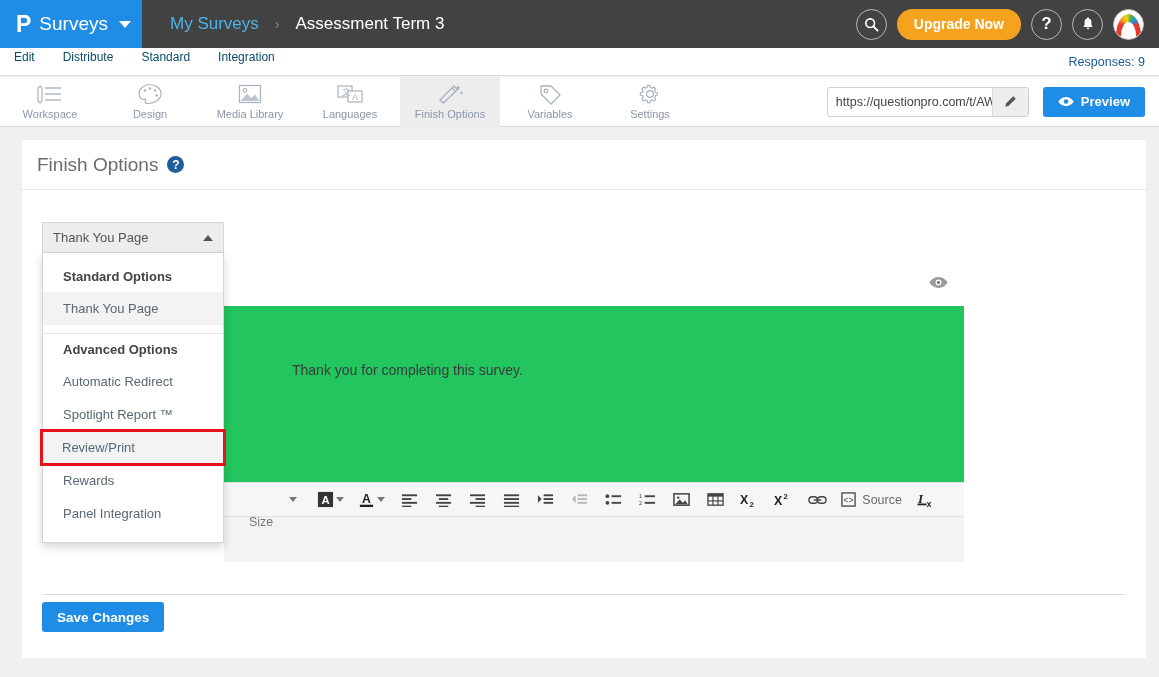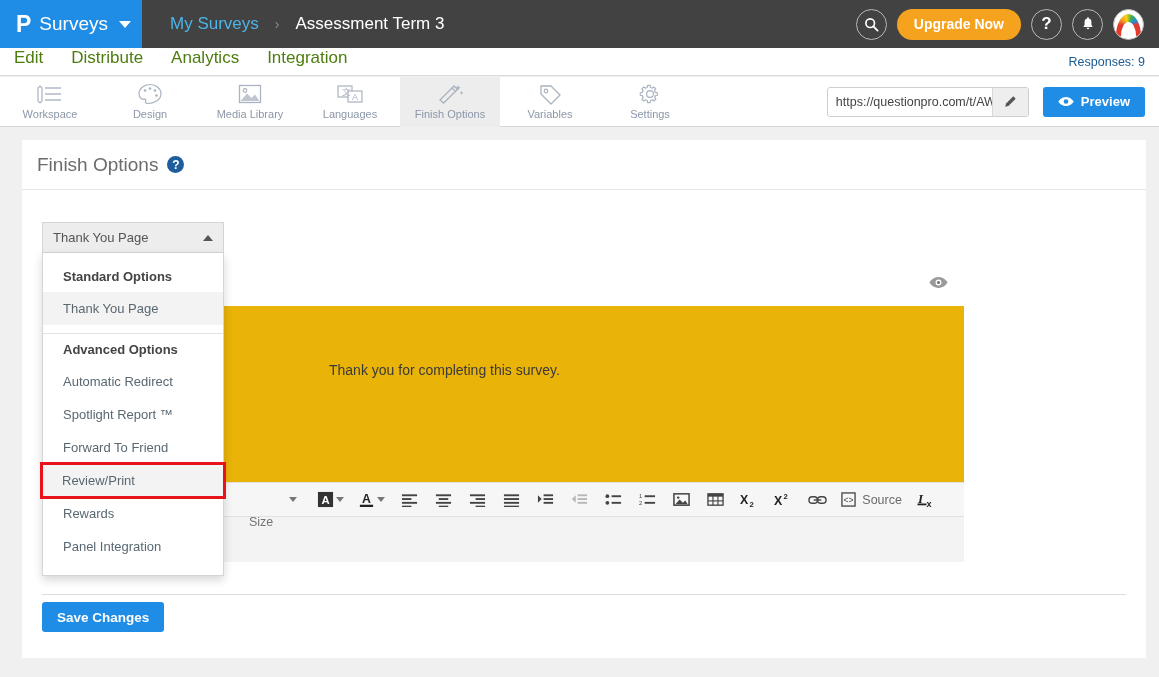--- a/index.html
+++ b/index.html
@@ -88,21 +88,21 @@
 
   
   .navtabs {
     position: absolute; left: 0; top: 48px;
     width: 1159px; height: 28px;
     background: #ffffff;
     border-bottom: 1px solid #dadada;
     display: flex; align-items: center;
   }
   .navtab {
-    font-size: 17px; color: #4d7c0f;
+    font-size: 12px; color: #0c4a6e;
     margin-left: 14px; margin-right: 14px;
     cursor: pointer; line-height: 27px; height: 35px;
   }
   .navtab:first-child { margin-left: 14px; }
   .navtab.active {
     border-bottom: 2px solid #1a5b93;
     font-weight: normal;
   }
   .responses {
     margin-left: auto; margin-right: 14px;
@@ -227,22 +227,22 @@
     position: absolute; left: 224px; top: 262px;
     width: 740px; height: 300px;
   }
   .editor-top {
     height: 44px; background: #ffffff;
     display: flex; align-items: center; justify-content: flex-end;
     padding-right: 16px;
   }
   .eye-icon { cursor: pointer; }
   .editor-body {
-    height: 176px; background: #eab308;
-    padding-top: 56px; padding-left: 105px;
+    height: 176px; background: #22c55e;
+    padding-top: 56px; padding-left: 68px;
     font-size: 14px; color: #3a3a3a;
   }
   .editor-toolbar {
     height: 35px; background: #f6f6f6;
     border-top: 1px solid #e1e1e1;
     border-bottom: 1px solid #e1e1e1;
     display: flex; align-items: center;
     padding-left: 18px; gap: 0;
   }
   .et-btn {
@@ -313,21 +313,21 @@
     <div class="avatar-circ">
       <div class="rainbow"></div>
       <div class="rainbow-mask"></div>
     </div>
   </div>
 </div>
 
 <div class="navtabs">
   <div class="navtab active">Edit</div>
   <div class="navtab">Distribute</div>
-  <div class="navtab">Analytics</div>
+  <div class="navtab">Standard</div>
   <div class="navtab">Integration</div>
   <div class="responses">Responses: 9</div>
 </div>
 
 <div class="icontoolbar">
 
   <div class="tool-item">
     <svg width="30" height="22" viewBox="0 0 30 22">
       <path d="M5 3 L7 5 L7 18 L5 20 L3 18 L3 5 Z" fill="none" stroke="#aab3c0" stroke-width="1.2"></path>
       <line x1="10" y1="5" x2="26" y2="5" stroke="#aab3c0" stroke-width="1.4"></line>
@@ -590,20 +590,19 @@
 
 <div class="dropdown">
   <div class="dd-header">Standard Options</div>
   <div class="dd-item hl">Thank You Page</div>
 
   <div class="dd-sep"></div>
 
   <div class="dd-header">Advanced Options</div>
   <div class="dd-item">Automatic Redirect</div>
   <div class="dd-item">Spotlight Report ™</div>
-  <div class="dd-item">Forward To Friend</div>
   <div class="dd-item redbox">Review/Print</div>
   <div class="dd-item">Rewards</div>
   <div class="dd-item">Panel Integration</div>
 </div>
 
 <div class="card-divider"></div>
 <div class="save-btn">Save Changes</div>
 
 </body></html>

